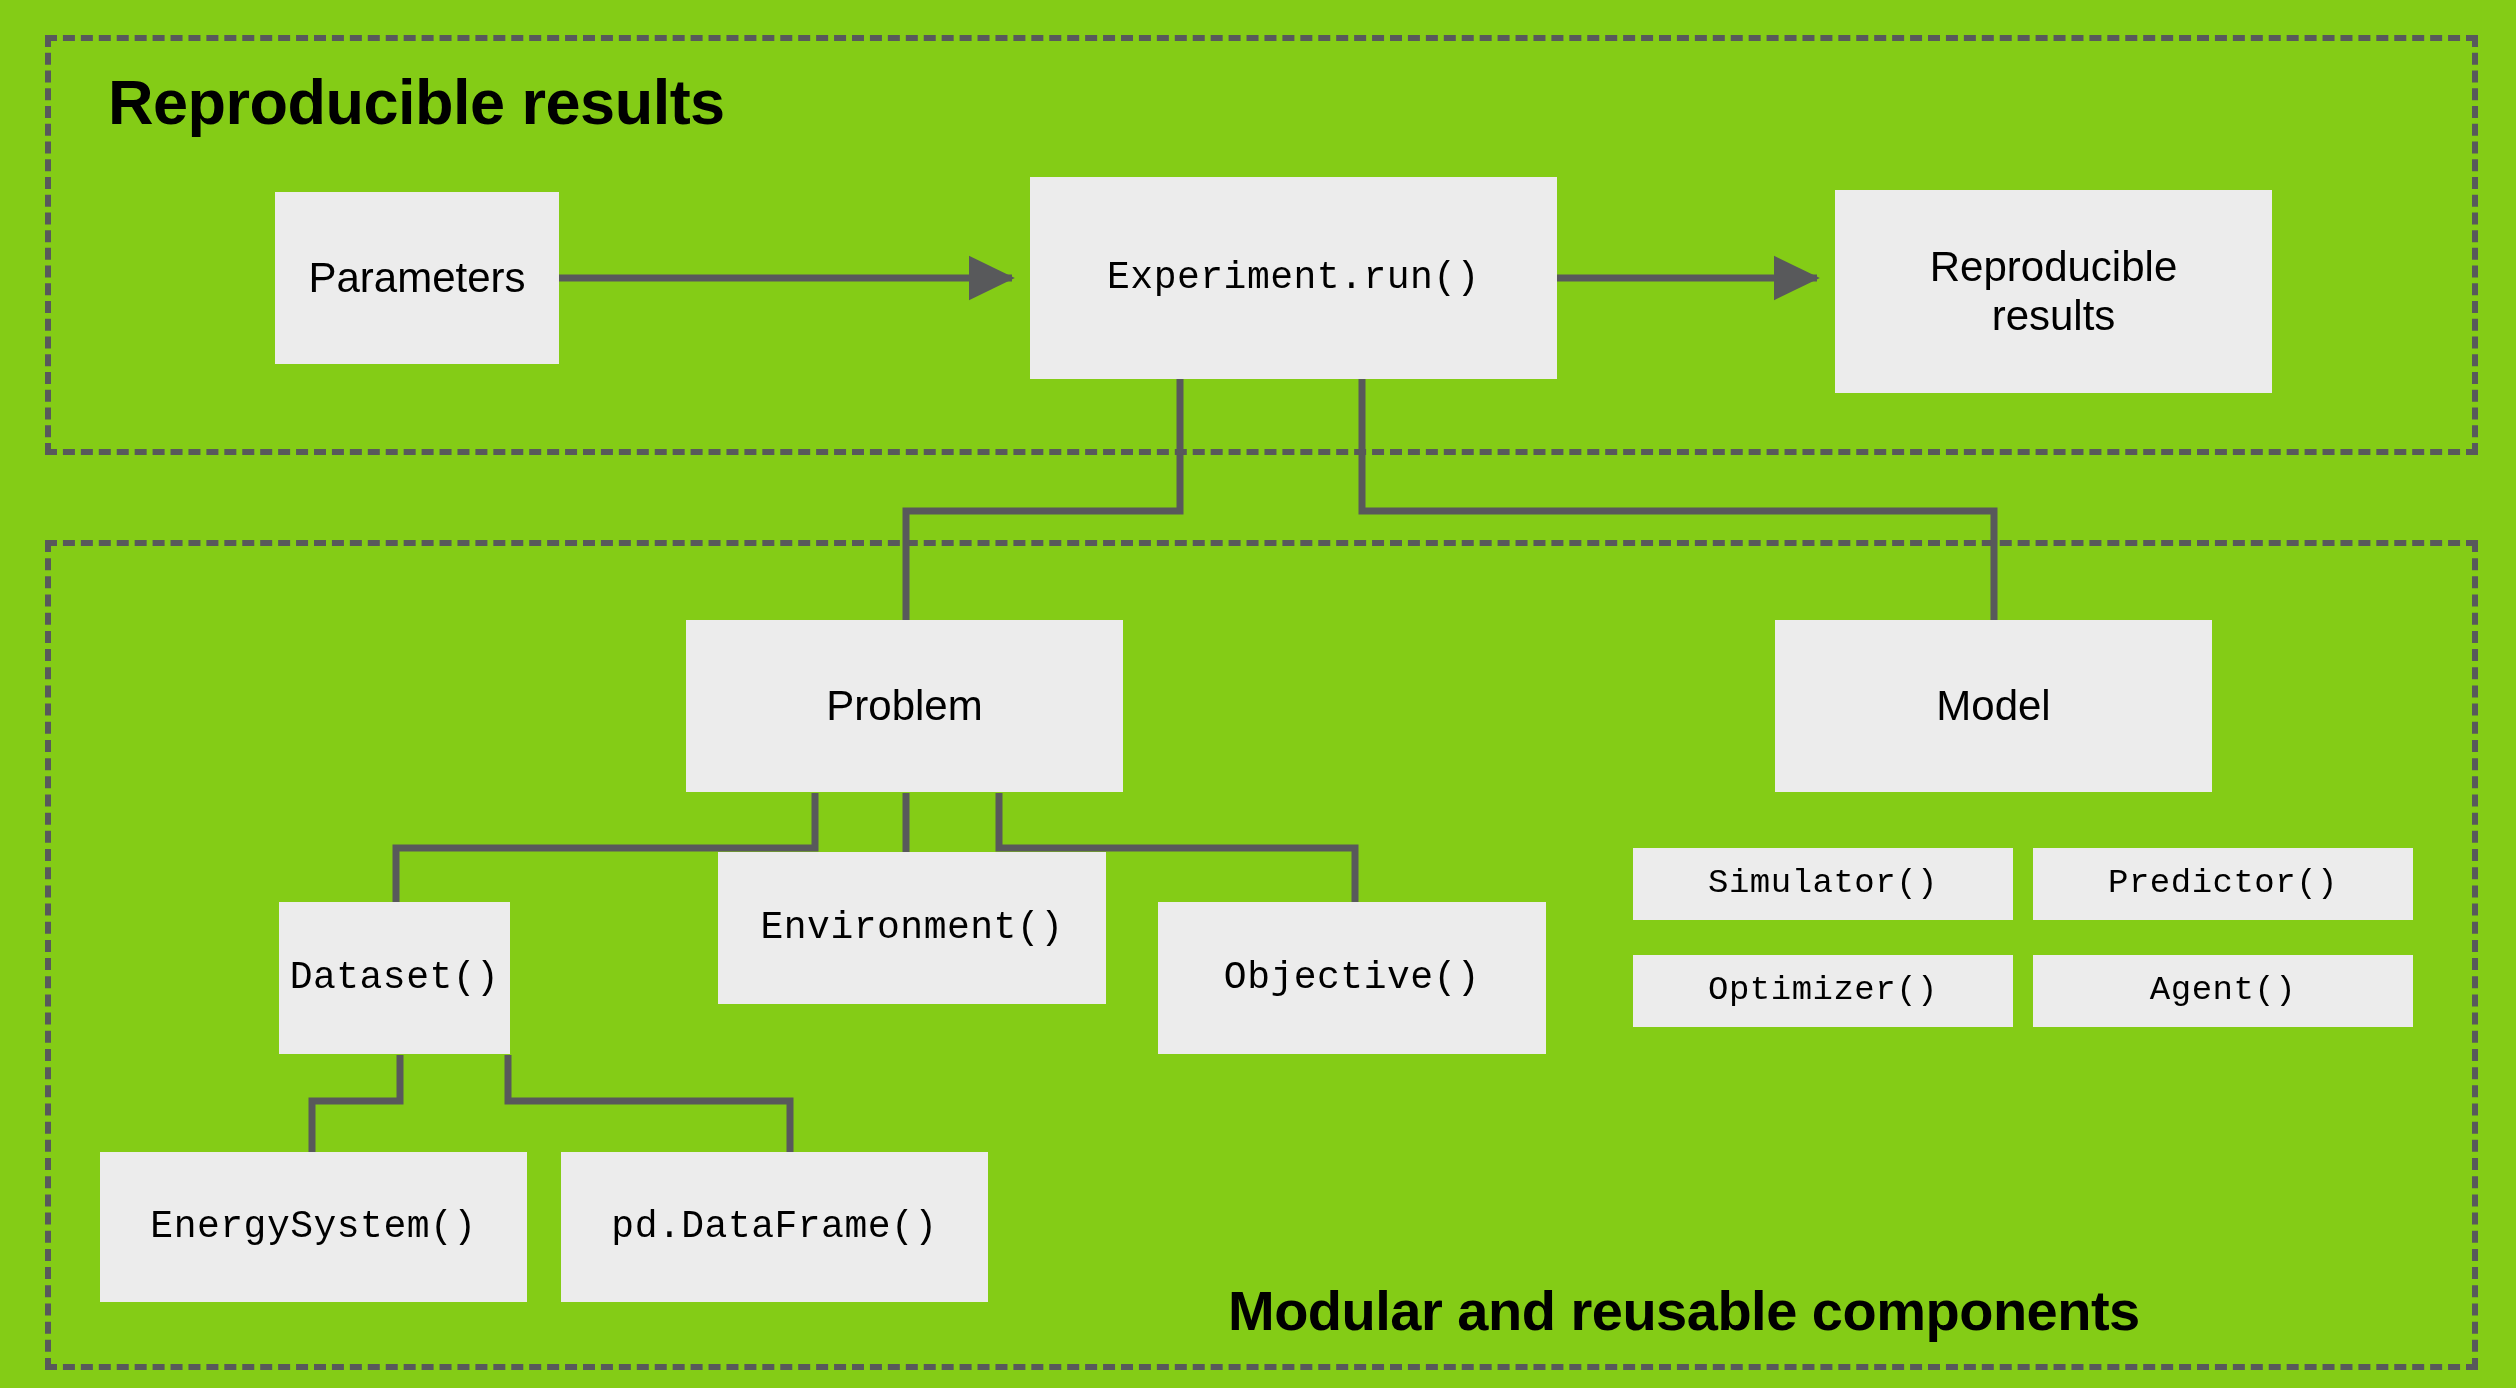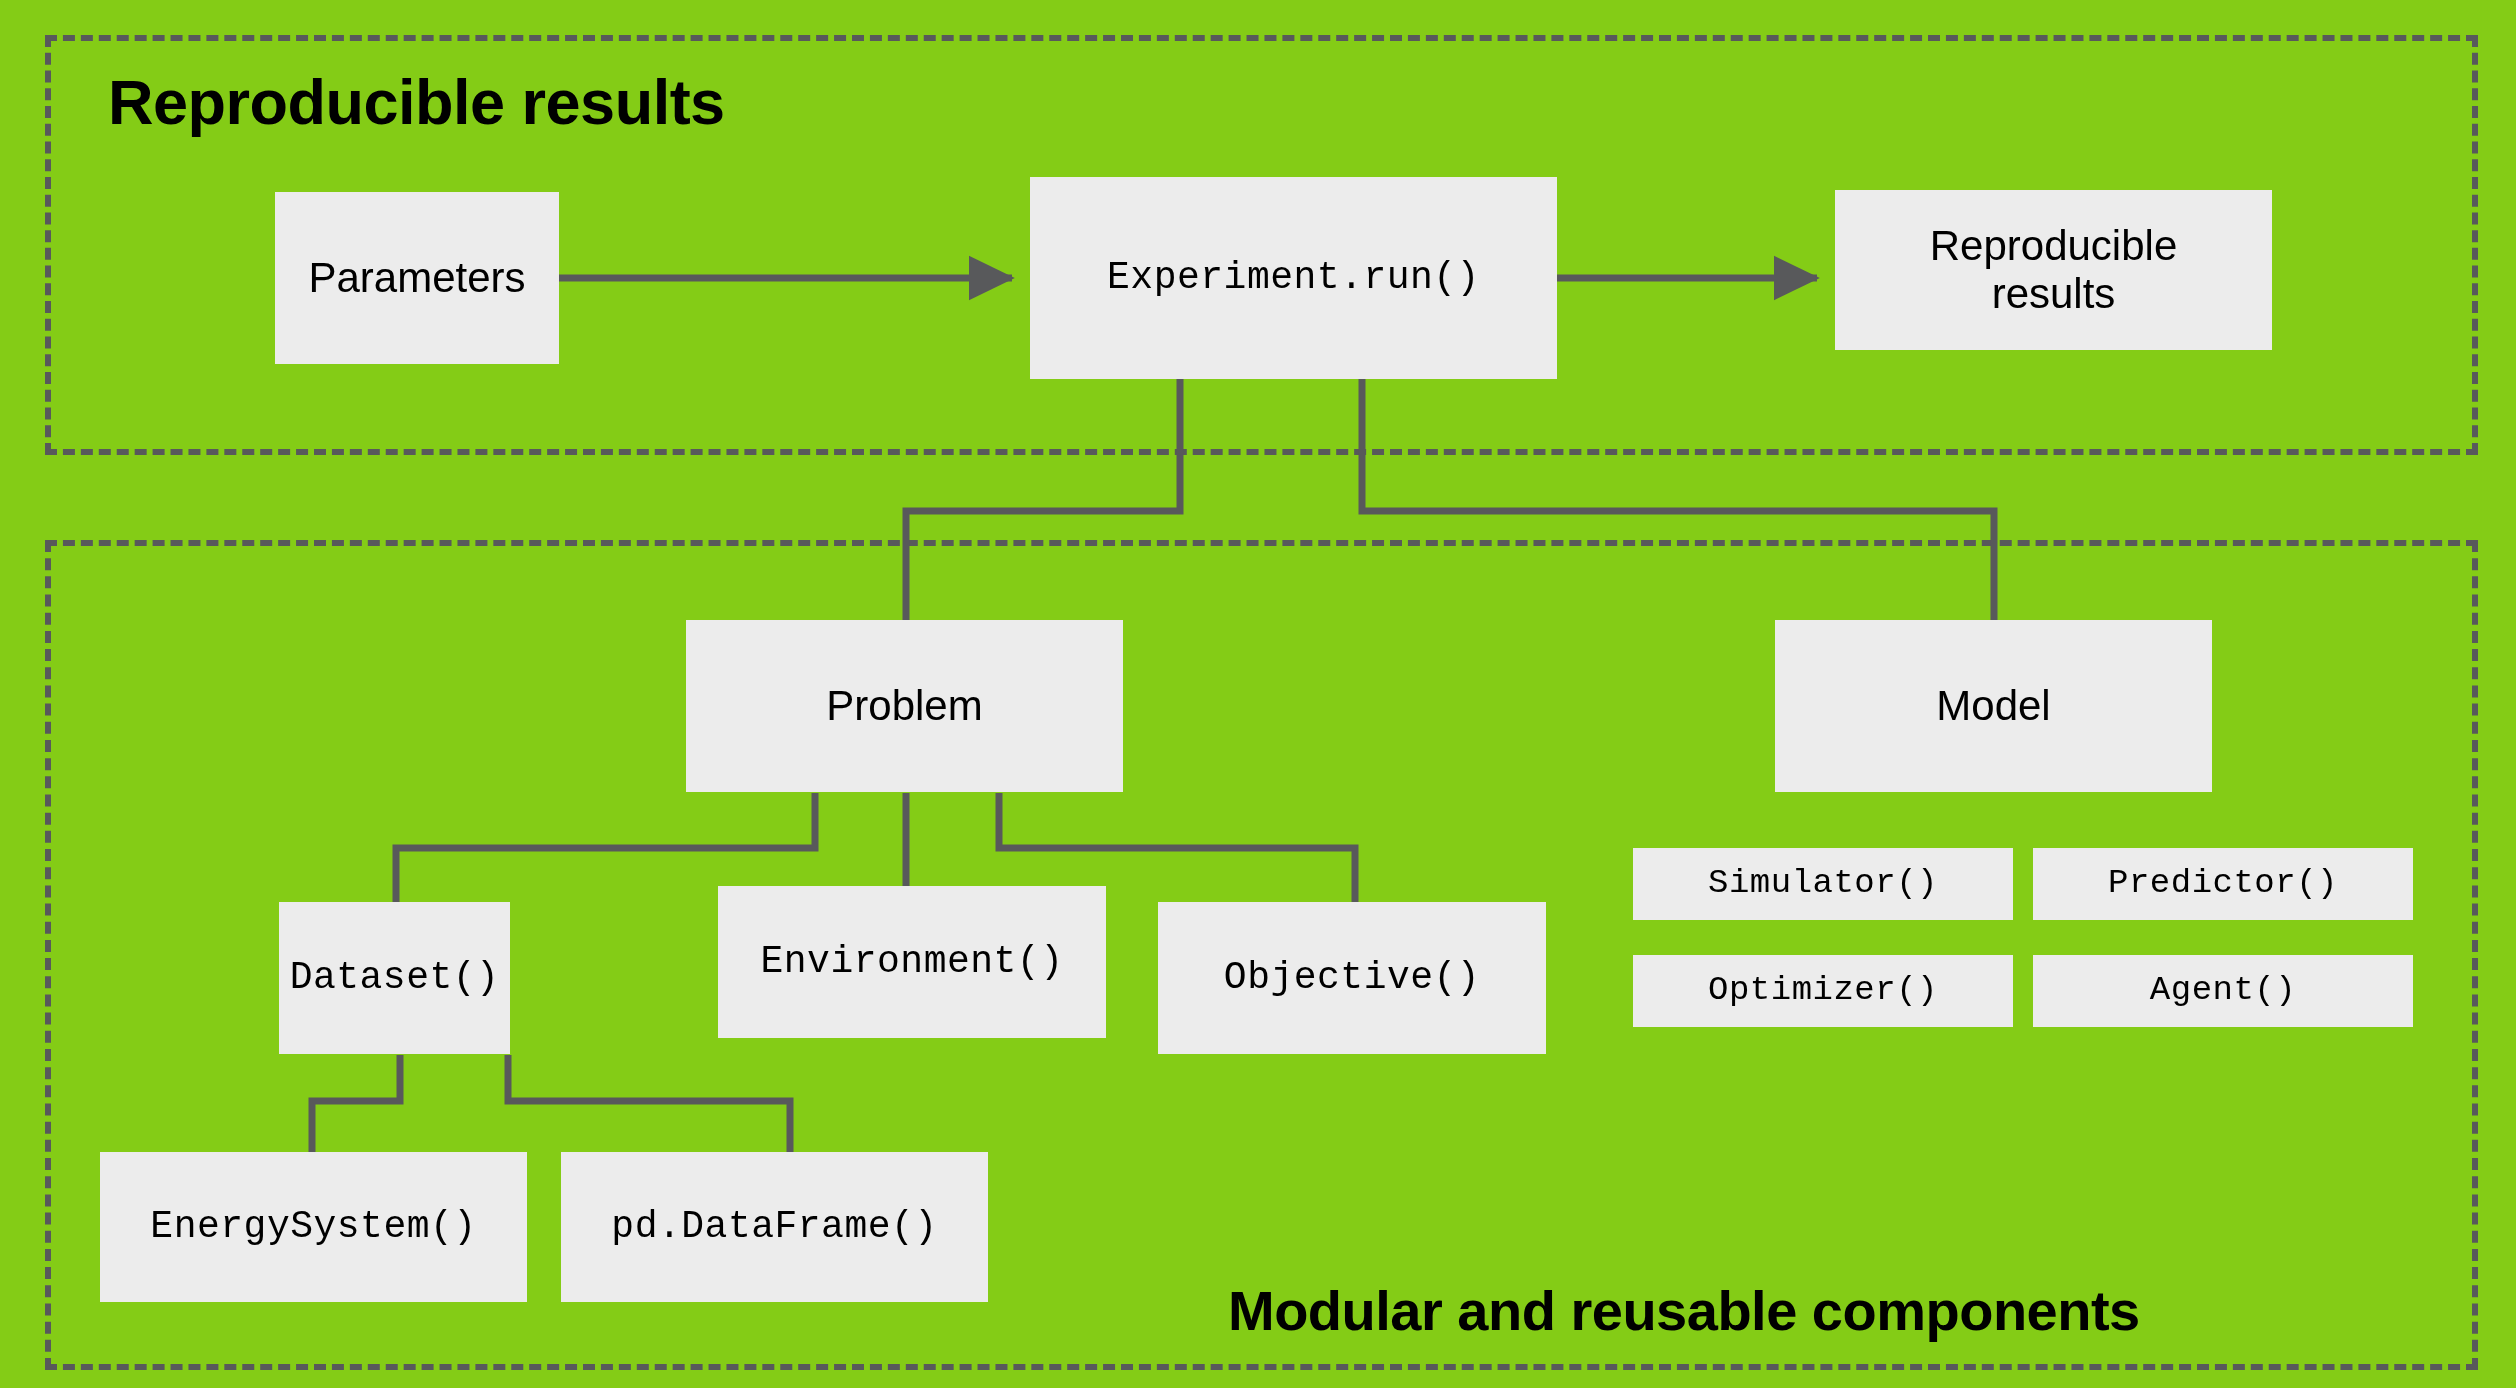--- a/index.html
+++ b/index.html
@@ -75,29 +75,29 @@
   }
   .node.mono-sm {
     font-family: "Liberation Mono", "DejaVu Sans Mono", monospace;
     font-size: 34px;
     letter-spacing: 0.5px;
   }
 
   
   #node-parameters     { left: 275px;  top: 192px; width: 284px; height: 172px; }
   #node-experiment-run { left: 1030px; top: 177px; width: 527px; height: 202px; }
-  #node-repro-results  { left: 1835px; top: 190px; width: 437px; height: 160px; font-size: 42px; }
+  #node-repro-results  { left: 1835px; top: 190px; width: 437px; height: 203px; font-size: 42px; }
 
   
   #node-problem { left: 686px;  top: 620px; width: 437px; height: 172px; }
   #node-model   { left: 1775px; top: 620px; width: 437px; height: 172px; }
 
   
   #node-dataset     { left: 279px; top: 902px; width: 231px; height: 152px; }
-  #node-environment { left: 718px; top: 886px; width: 388px; height: 152px; }
+  #node-environment { left: 718px; top: 852px; width: 388px; height: 152px; }
   #node-objective   { left: 1158px; top: 902px; width: 388px; height: 152px; }
 
   
   #node-simulator { left: 1633px; top: 848px; width: 380px; height: 72px; }
   #node-predictor { left: 2033px; top: 848px; width: 380px; height: 72px; }
   #node-optimizer { left: 1633px; top: 955px; width: 380px; height: 72px; }
   #node-agent     { left: 2033px; top: 955px; width: 380px; height: 72px; }
 
   
   #node-energysystem { left: 100px; top: 1152px; width: 427px; height: 150px; }

